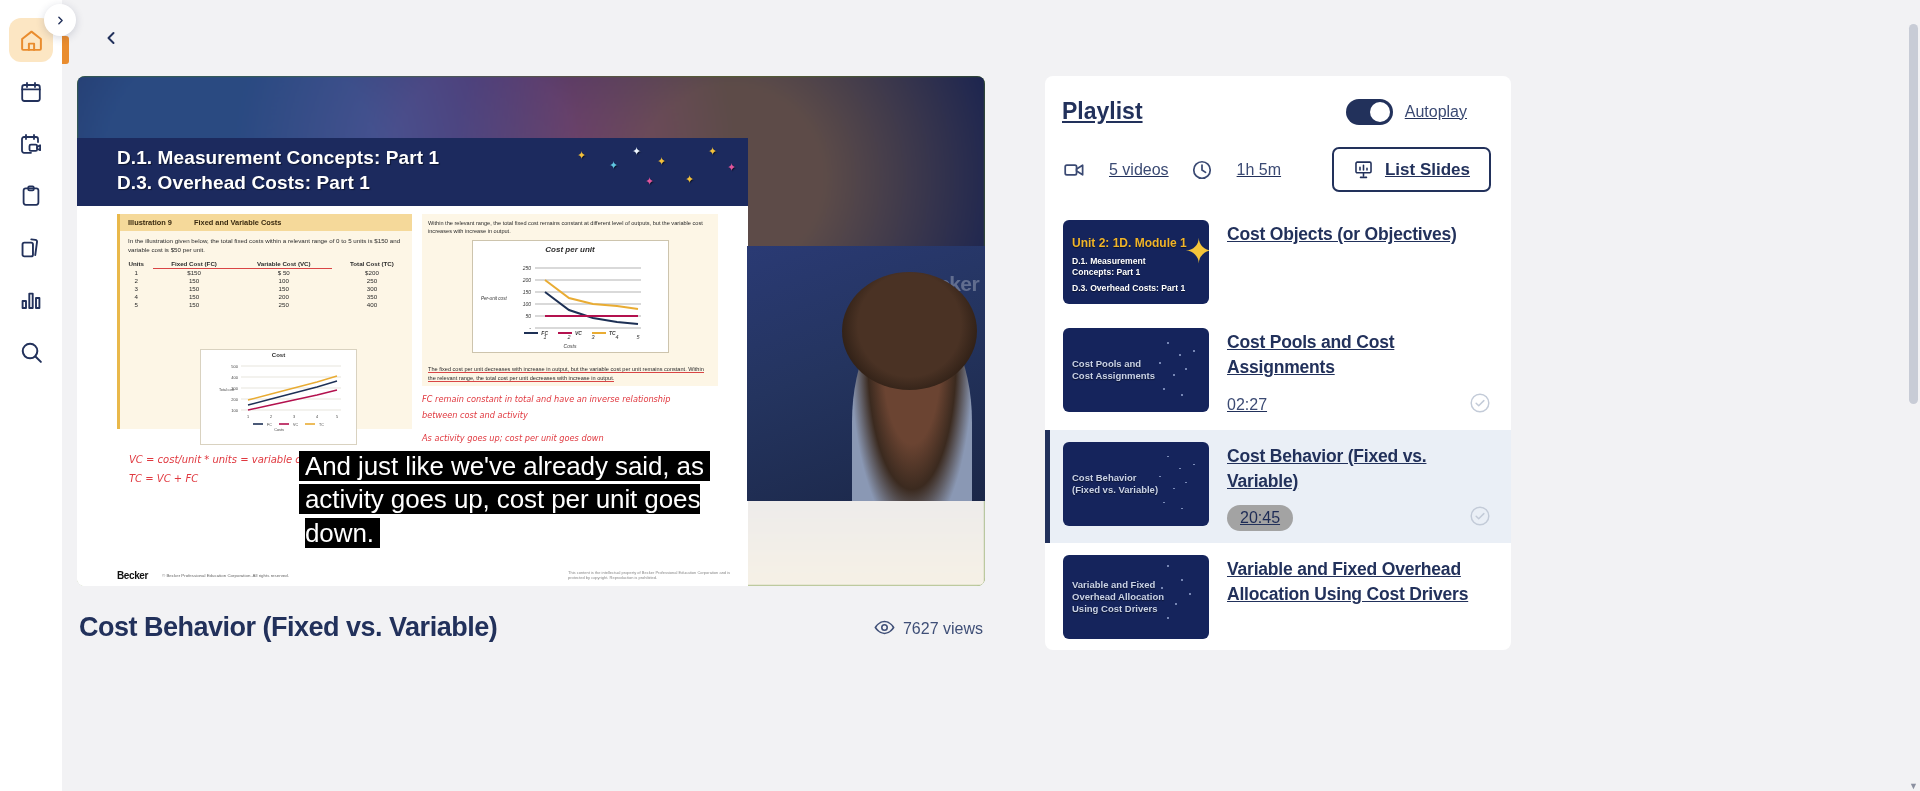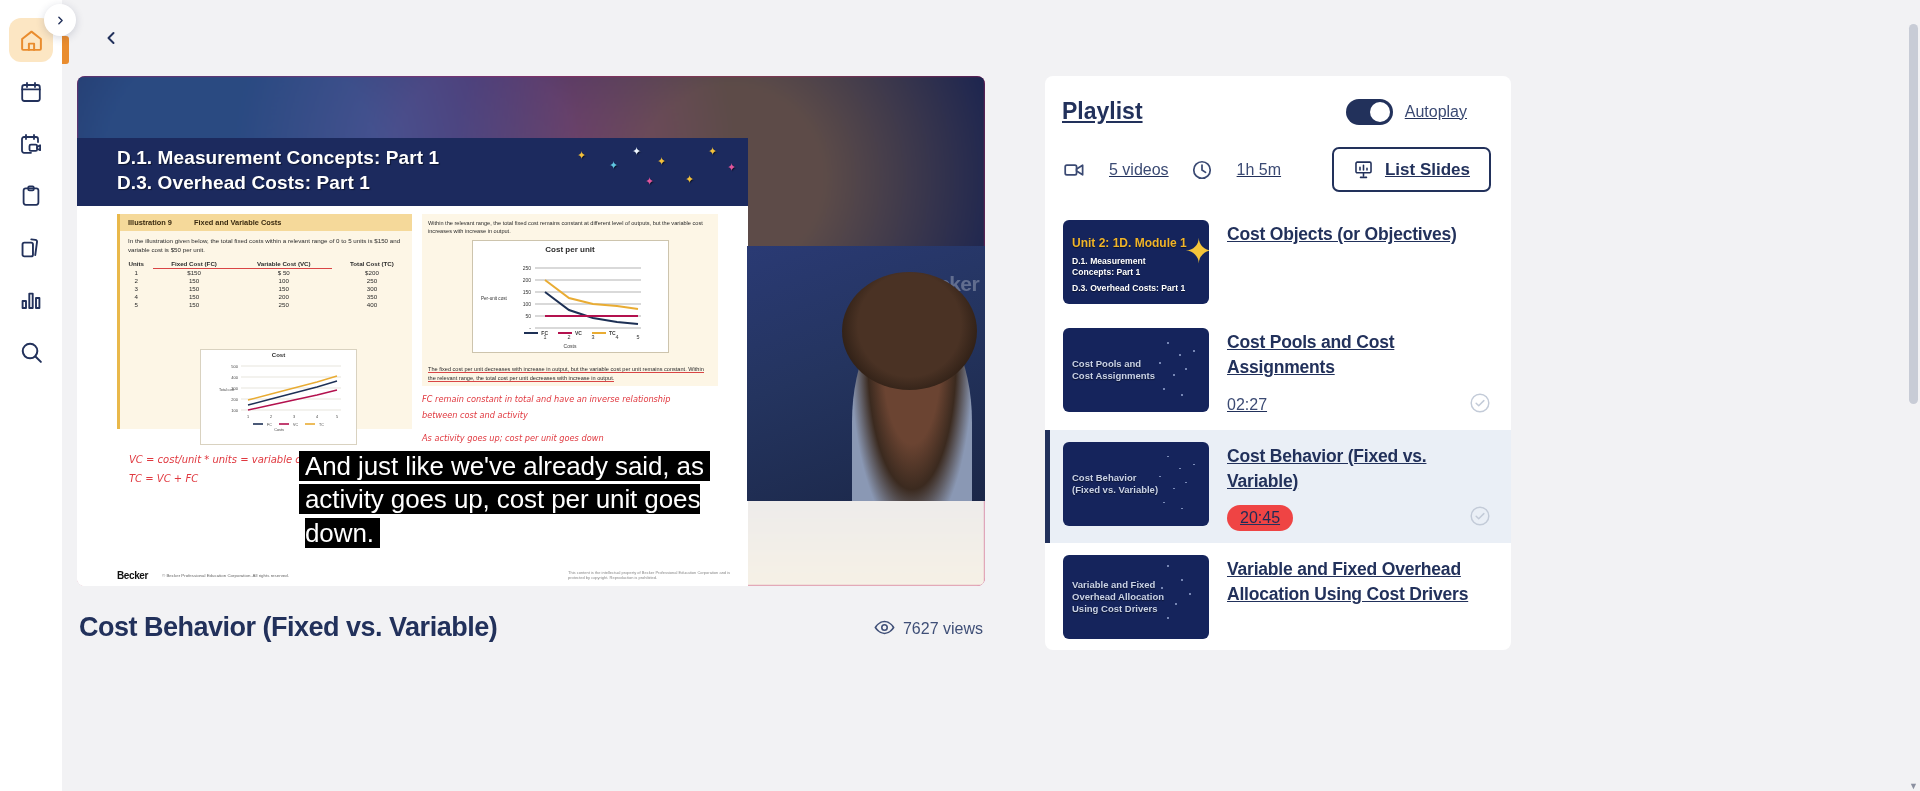--- a/index.html
+++ b/index.html
@@ -42,21 +42,21 @@
   .page-title{
     font-size:31px;font-weight:bold;letter-spacing:-.4px;color:#22315b;
   }
 
   .content{display:flex;padding:0 0 0 0;gap:0}
   .left-col{width:938px;margin-left:15px;flex:0 0 938px}
 
   
   .player{
     position:relative;width:908px;height:510px;border-radius:8px;overflow:hidden;
-    background:#be185d;
+    background:#4d7c0f;
   }
   .vid-bg{
     position:absolute;inset:0;
     background:
       radial-gradient(circle at 18% 18%, rgba(60,120,190,.45) 0 16%, transparent 40%),
       radial-gradient(circle at 45% 16%, rgba(150,70,140,.45) 0 14%, transparent 38%),
       radial-gradient(circle at 72% 20%, rgba(200,140,60,.38) 0 12%, transparent 36%),
       linear-gradient(#1b2450 0 38%, #2a3156 52%, #8e8fa6 62%, #e8e8ee 72%, #f6f1e6 100%);
     filter:blur(1px);
   }
@@ -91,20 +91,21 @@
   }
   .mini-chart .mc-title{font-size:6px;text-align:center;font-weight:bold;padding-top:2px;color:#2b2b2b}
   .right-card{
     position:absolute;left:345px;top:8px;width:296px;height:172px;
     background:#fdf6e6;
   }
   .rc-text{font-size:5.6px;padding:5px 6px 3px 6px;line-height:1.45;color:#2b2b2b}
   .cpu-box{
     margin:2px auto 9px;width:197px;height:113px;background:#fff;border:1px solid #cdc4ad;
     position:relative;
+    font-style:italic;
   }
   .cpu-title{font-size:8px;font-weight:bold;text-align:center;padding-top:4px;color:#2b2b2b}
   .cpu-foot{position:absolute;bottom:3px;width:100%;text-align:center;font-size:5px;color:#3a3a3a}
   .cpu-legend{
     position:absolute;bottom:16px;width:100%;display:flex;justify-content:center;gap:10px;
     font-size:5px;color:#3a3a3a;align-items:center;
   }
   .lg{display:flex;align-items:center;gap:3px}
   .lg i{display:block;width:14px;height:2.5px}
   .rc-foot{
@@ -202,21 +203,21 @@
   .thumb.first .thumb-txt{top:16px;transform:none;color:#fff;font-size:8.6px}
   .thumb-t1{color:#f0b429;font-size:12px;margin-bottom:5px}
   .thumb-star{
     position:absolute;right:-4px;top:14px;color:#f5c53a;font-size:34px;line-height:1;
   }
   .dots i{position:absolute;background:#9fb0d8;width:1.6px;height:1.6px;border-radius:50%;opacity:.85}
   .pl-body{flex:1;min-width:0;padding-top:2px}
   .pl-name{font-size:17.5px;font-weight:bold;color:#22315b;line-height:1.42;letter-spacing:-.2px}
   .pl-time-row{display:flex;align-items:center;margin-top:12px}
   .pl-time{font-size:16px;color:#3b4a73}
-  .pl-time.badge{background:#ef4444;color:#1d2b55;border-radius:13px;padding:4px 13px;font-weight:500}
+  .pl-time.badge{background:#a3a3a3;color:#1d2b55;border-radius:13px;padding:4px 13px;font-weight:500}
   .check{margin-left:auto;flex:0 0 22px}
 
   
   .scrollbar{
     position:absolute;right:2px;top:6px;width:9px;height:785px;
   }
   .scroll-thumb{
     position:absolute;top:18px;left:0;width:9px;height:380px;background:#c8ccd6;border-radius:5px;
   }
   .scroll-arrow{position:absolute;left:0;width:9px;text-align:center;font-size:9px;color:#8b90a0}

